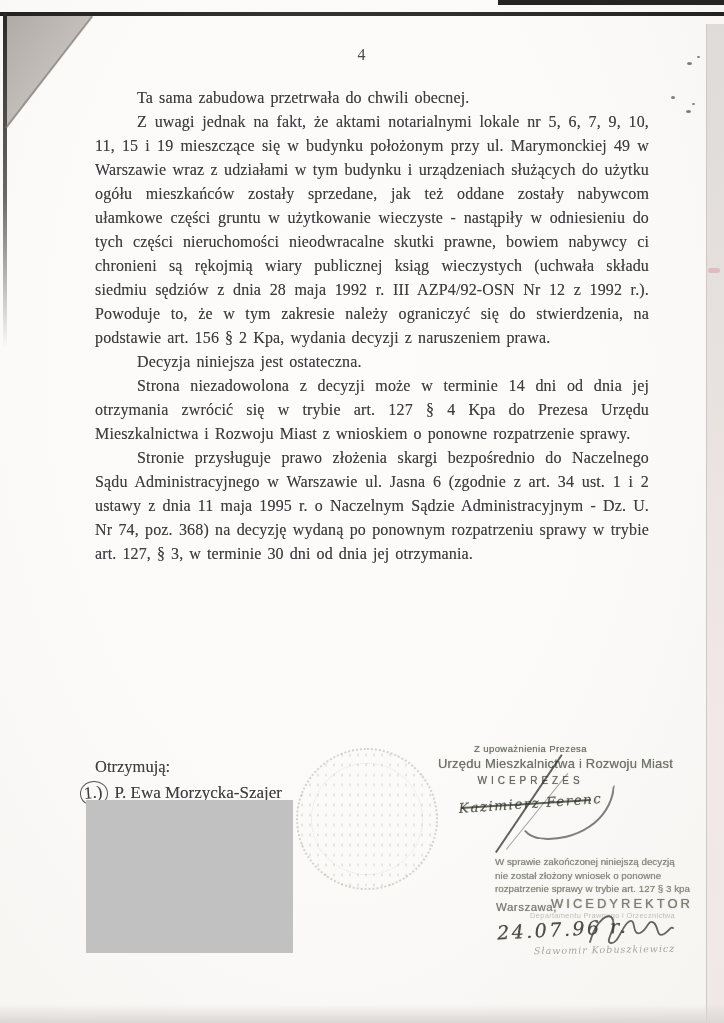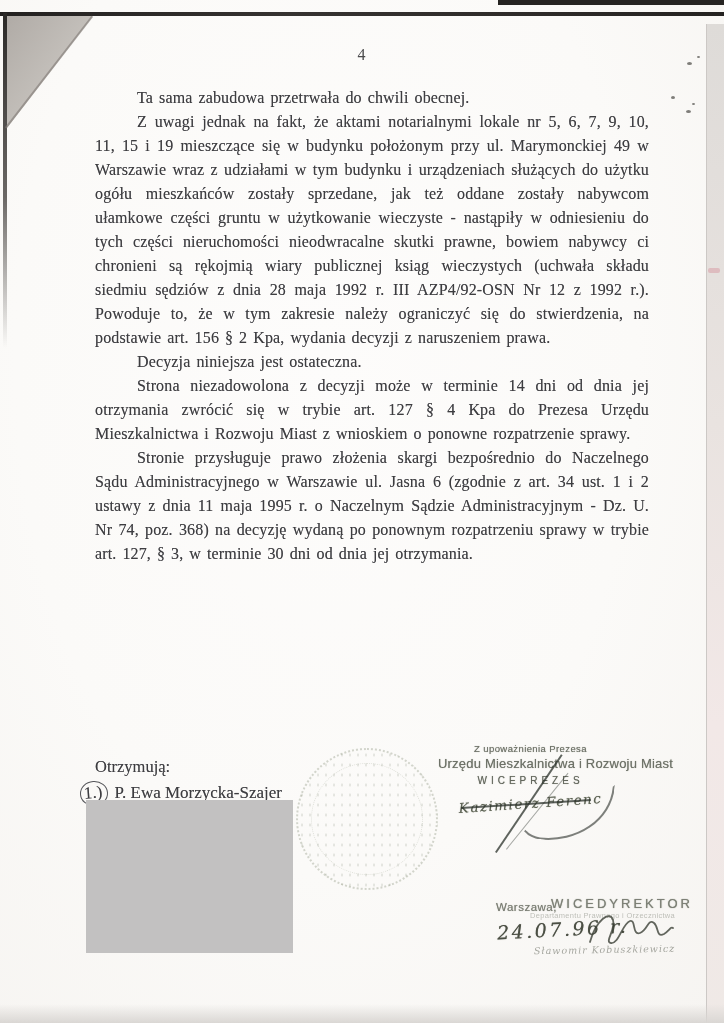--- a/index.html
+++ b/index.html
@@ -126,20 +126,25 @@
     <div class="s1b">Urzędu Mieszkalnictwa i Rozwoju Miast</div>
     <div class="s1title">WICEPREZES</div>
     <div class="s1sign">Kazimierz Ferenc</div>
   </div>
 
   <div class="pen" style="left:495px;top:852px;width:118px;transform:rotate(-56deg);"></div>
   <div class="pen" style="left:506px;top:849px;width:98px;transform:rotate(-51deg);opacity:.55;border-top-width:1.5px;"></div>
   <div class="pen" style="left:461px;top:807px;width:130px;transform:rotate(-3.5deg);"></div>
   <div class="pen-swoosh"></div>
 
+  <div class="stamp2">
+    <div>W sprawie zakończonej niniejszą decyzją</div>
+    <div>nie został złożony wniosek o ponowne</div>
+    <div>rozpatrzenie sprawy w trybie art. 127 § 3 kpa</div>
+  </div>
   <div class="stamp2-city">Warszawa,</div>
   <div class="stamp2-title">WICEDYREKTOR</div>
   <div class="stamp2-dept">Departamentu Prawnego i Orzecznictwa</div>
   <div class="hand-date">24.07.96 r.</div>
   <svg class="signature-svg" width="90" height="44" viewBox="0 0 90 44">
     <path d="M4 34 C10 12, 24 2, 27 12 C30 22, 18 34, 25 35 C33 36, 36 16, 44 13 C50 11, 46 28, 54 25 C62 22, 62 10, 68 15 C73 19, 70 30, 78 26 C83 23, 85 18, 87 20" fill="none" stroke="rgba(55,60,50,.78)" stroke-width="1.8" stroke-linecap="round"></path>
   </svg>
   <div class="stamp2-signer">Sławomir Kobuszkiewicz</div>
 
 </div>

